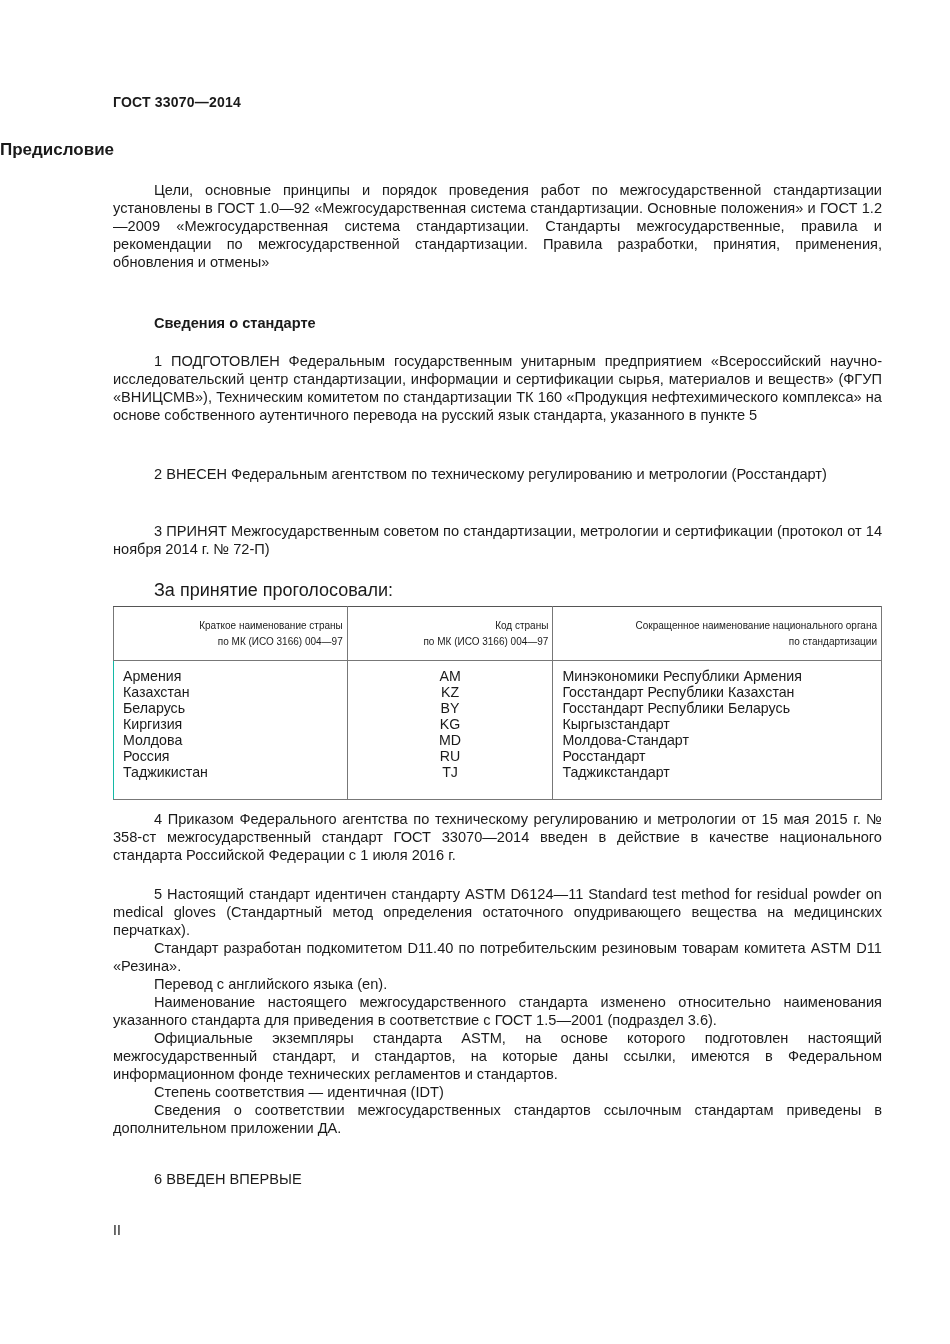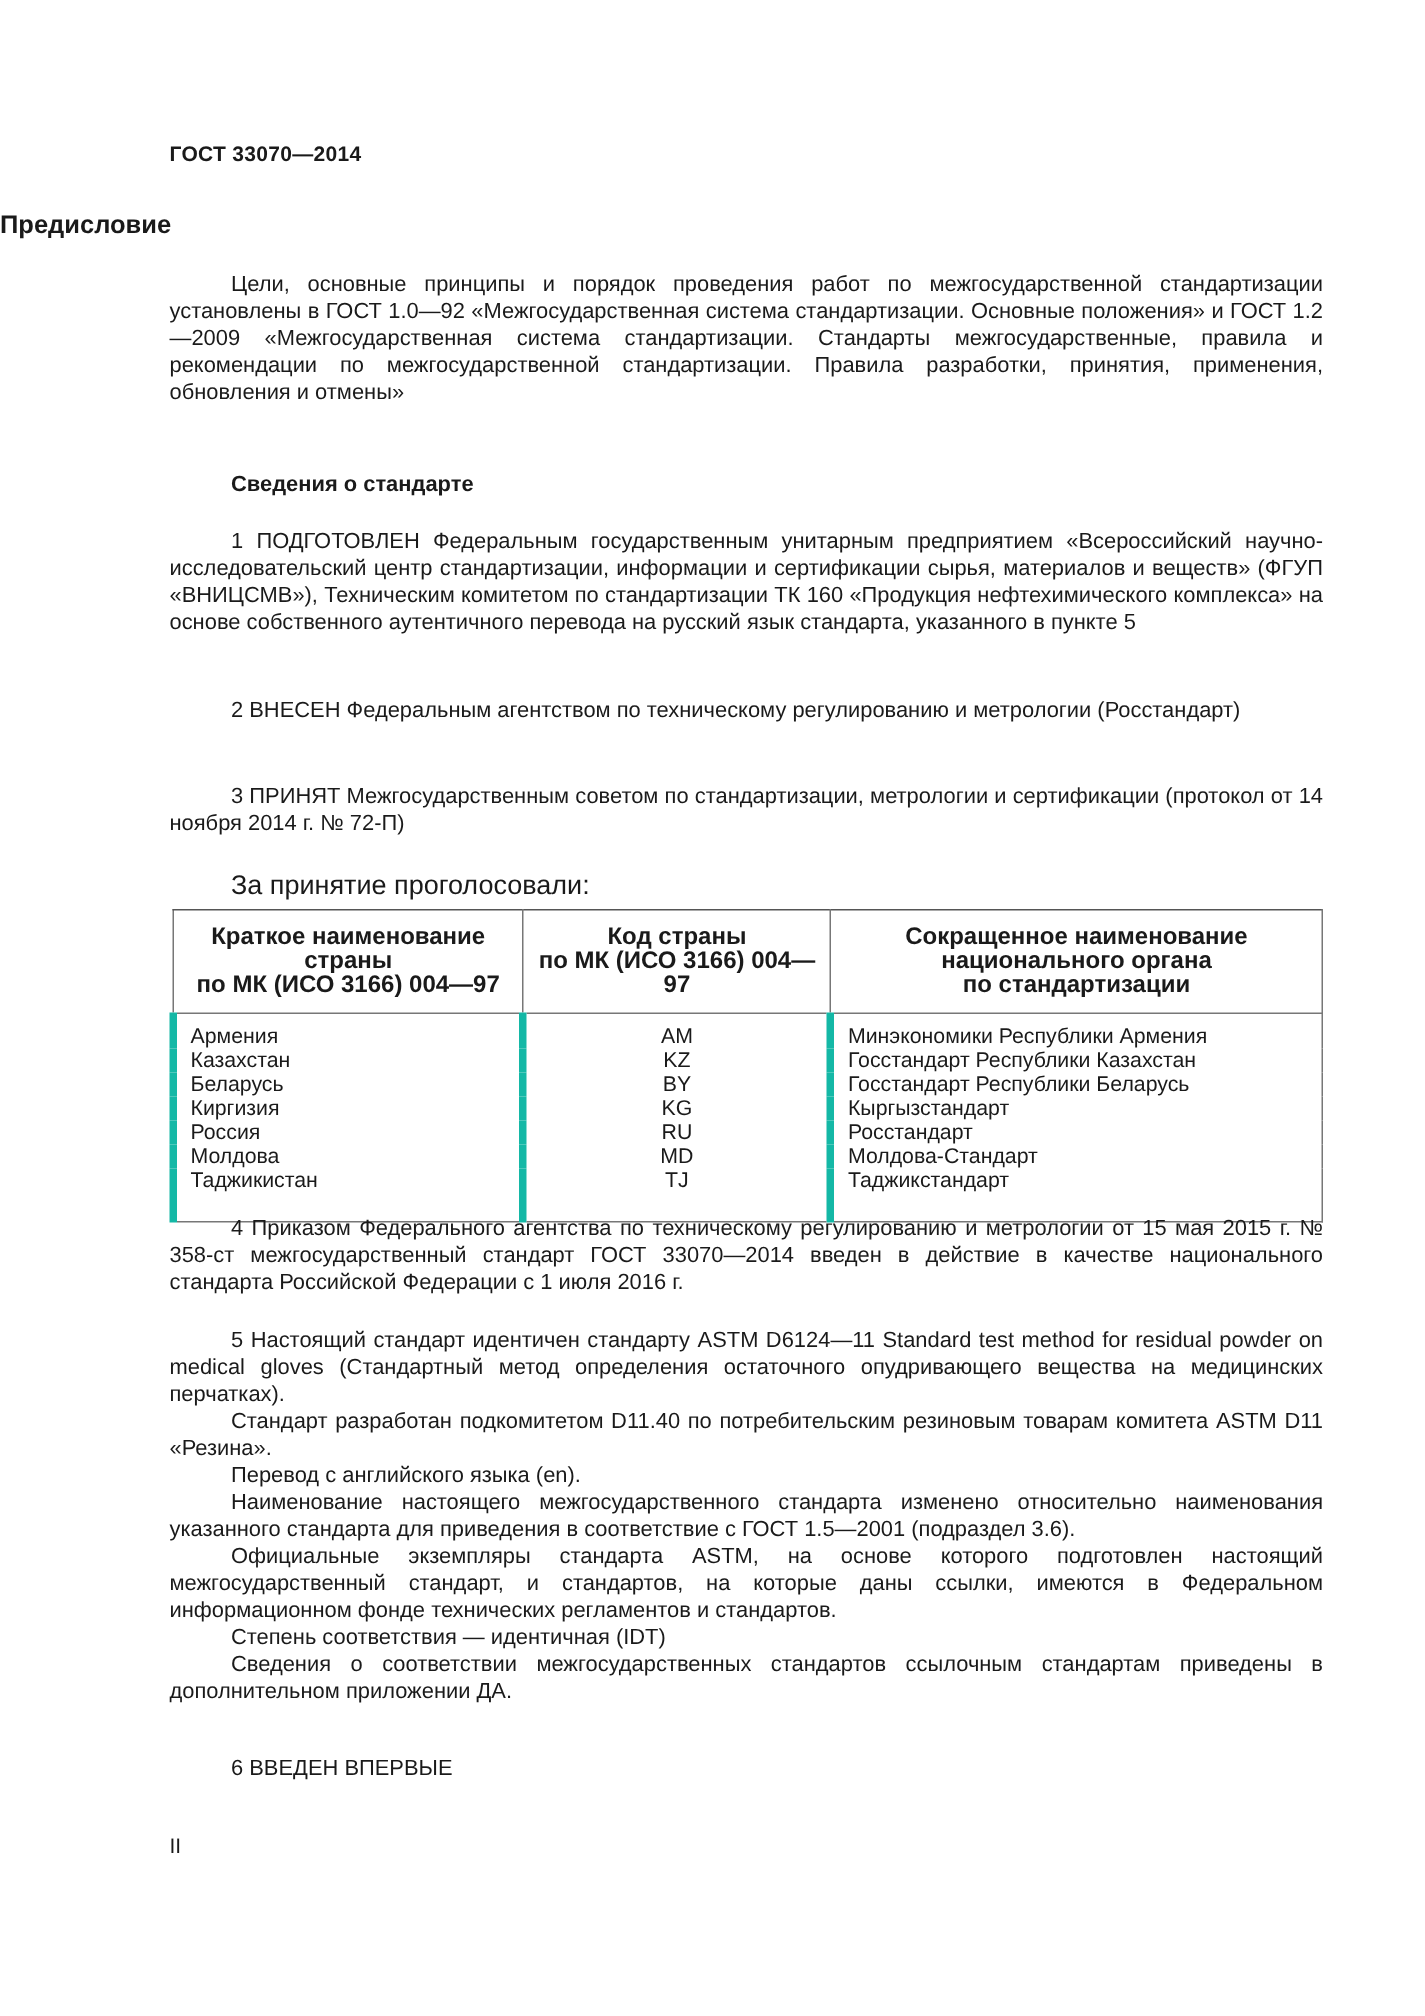--- a/index.html
+++ b/index.html
@@ -7,23 +7,23 @@
          font-family: "Liberation Sans", sans-serif; color: #1a1a1a; }
   .page { position: absolute; left: 0; top: 0; width: 950px; height: 1180px; }
   .hdr { position: absolute; left: 113px; top: 94px; font-size: 14px; font-weight: bold; letter-spacing: 0.2px; }
   .title { position: absolute; left: 0; width: 950px; top: 140px; text-align: left; font-size: 17px; font-weight: bold; }
   .block { position: absolute; left: 113px; width: 769px; font-size: 14.6px; line-height: 18px; text-align: justify; }
   .block p { margin: 0; text-indent: 41px; }
   .sub { position: absolute; left: 154px; top: 315px; font-size: 14.6px; font-weight: bold; }
   .vote { position: absolute; left: 154px; top: 580px; font-size: 18px; }
   table.countries { position: absolute; left: 113px; top: 606px; width: 769px; border-collapse: collapse;
           font-size: 14.2px; }
-  table.countries th { font-weight: bold; font-size: 16px; line-height: 16px; padding: 10px 4px; text-align: center;
+  table.countries th { font-weight: normal; font-size: 10px; line-height: 16px; padding: 10px 4px; text-align: right;
           border: 1px solid #777; border-top: 1px solid #555; vertical-align: middle; height: 33px; }
-  table.countries td { border-left: 5px solid #14b8a6; border-right: 1px solid #777; padding: 0 9px; line-height: 16px; vertical-align: top; }
+  table.countries td { border-left: 1px solid #14b8a6; border-right: 1px solid #777; padding: 0 9px; line-height: 16px; vertical-align: top; }
   table.countries tr.first td { padding-top: 7px; }
   table.countries tr.last td { border-bottom: 1px solid #777; padding-bottom: 19px; }
   td.code { text-align: center; }
   col.c1 { width: 234px; } col.c2 { width: 206px; } col.c3 { width: 329px; }
   .pagenum { position: absolute; left: 113px; top: 1222px; font-size: 14px; }
 </style>
 </head>
 <body>
 
 <div class="page">
@@ -89,28 +89,28 @@
         <td>Беларусь</td>
         <td class="code">BY</td>
         <td>Госстандарт Республики Беларусь</td>
       </tr>
       <tr>
         <td>Киргизия</td>
         <td class="code">KG</td>
         <td>Кыргызстандарт</td>
       </tr>
       <tr>
+        <td>Молдова</td>
+        <td class="code">MD</td>
+        <td>Молдова-Стандарт</td>
+      </tr>
+      <tr>
         <td>Россия</td>
         <td class="code">RU</td>
         <td>Росстандарт</td>
-      </tr>
-      <tr>
-        <td>Молдова</td>
-        <td class="code">MD</td>
-        <td>Молдова-Стандарт</td>
       </tr>
       <tr class="last">
         <td>Таджикистан</td>
         <td class="code">TJ</td>
         <td>Таджикстандарт</td>
       </tr>
     </tbody>
   </table>
 
   <div class="block" style="top:810px;">

